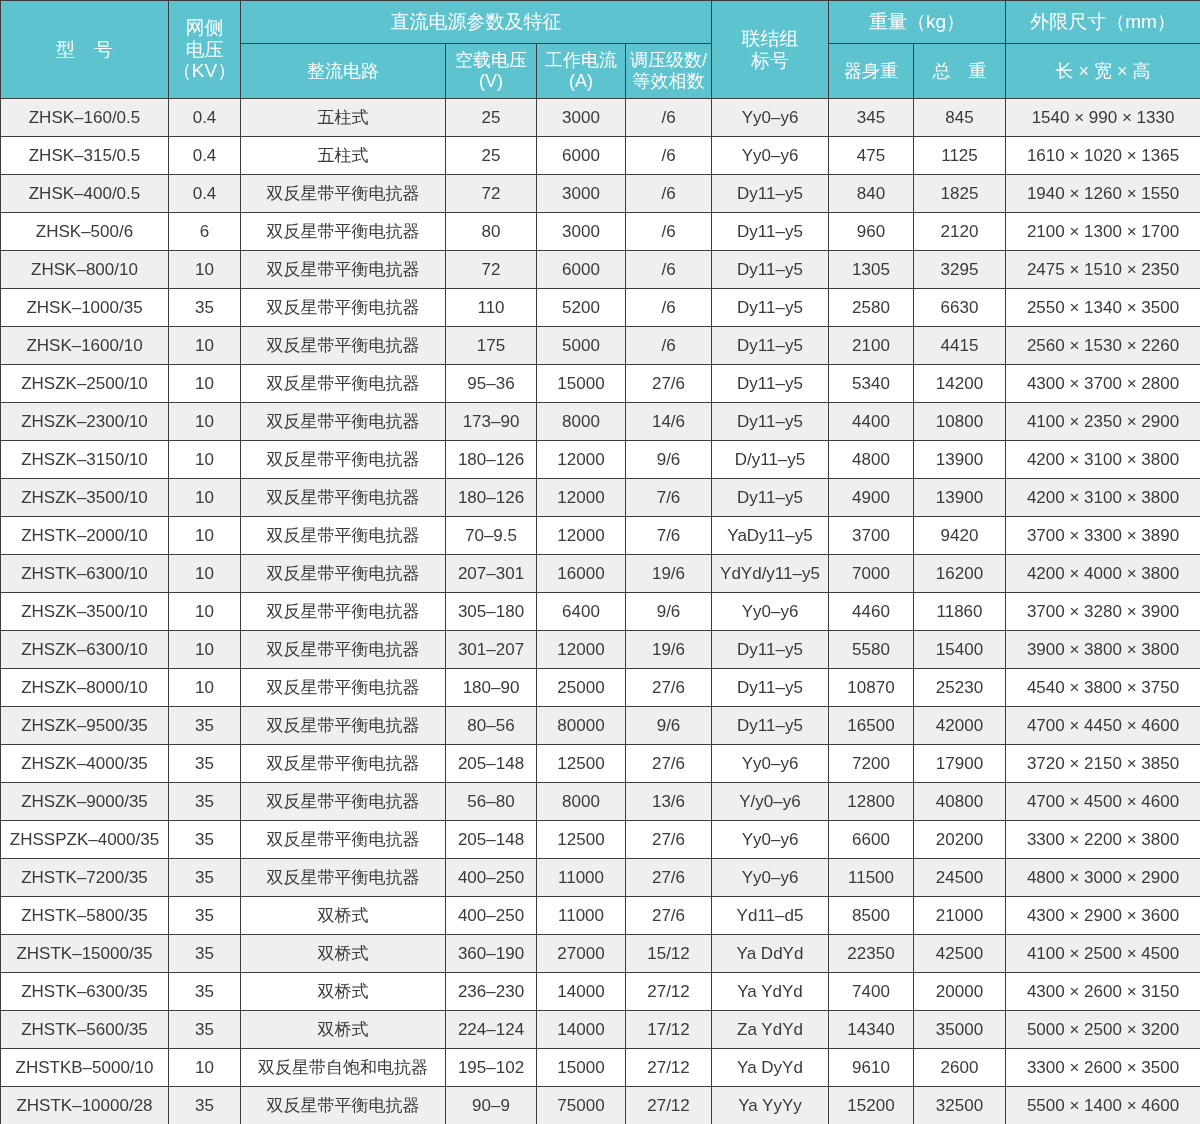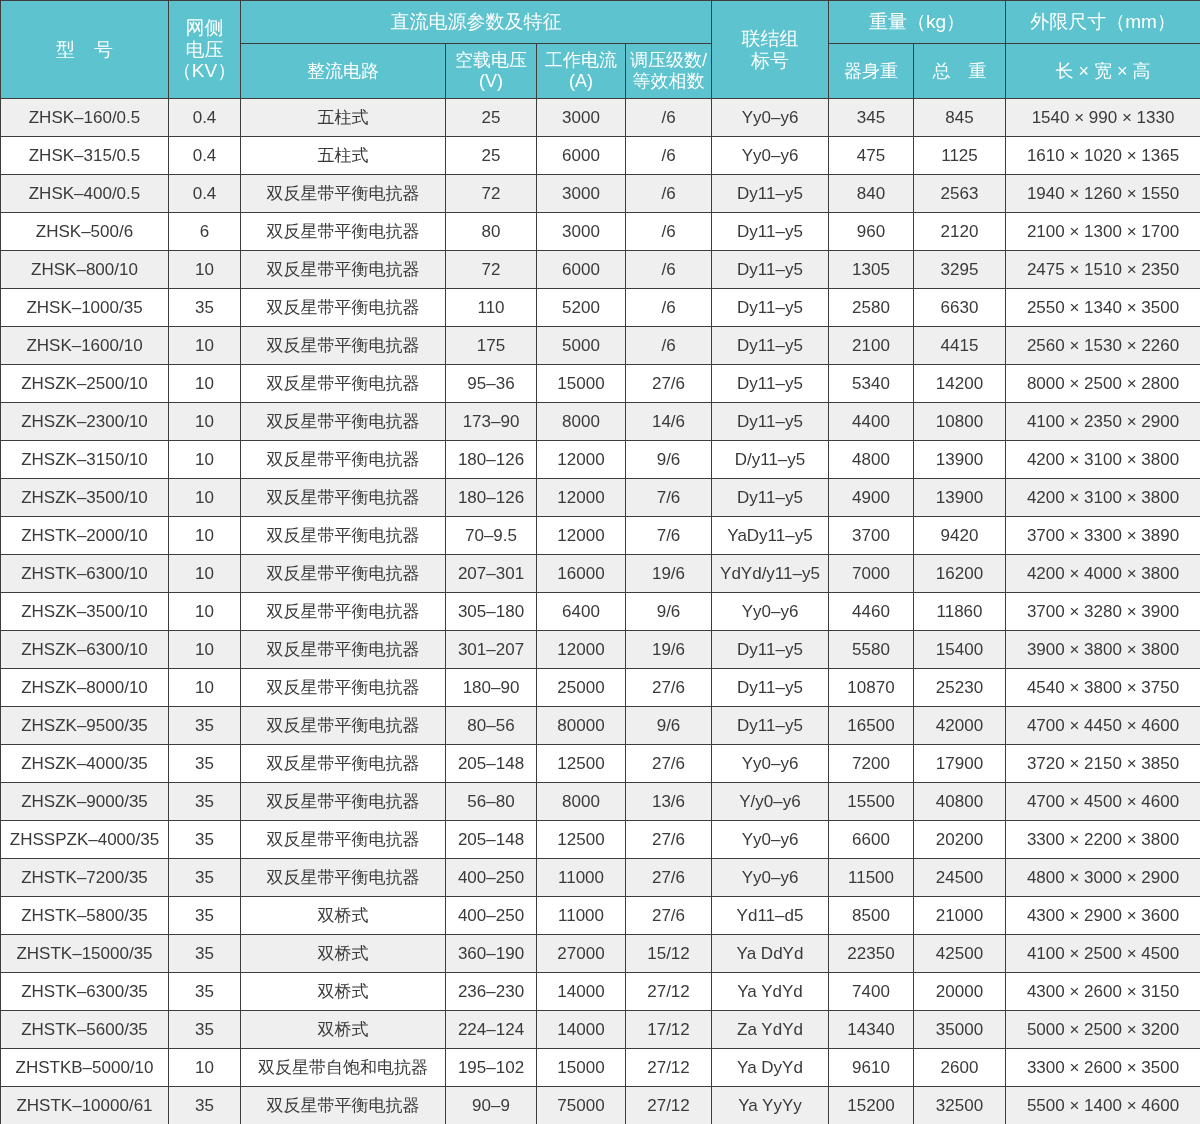--- a/index.html
+++ b/index.html
@@ -117,21 +117,21 @@
       </tr>
       <tr class="alt">
         <td>ZHSK–400/0.5</td>
         <td>0.4</td>
         <td>双反星带平衡电抗器</td>
         <td>72</td>
         <td>3000</td>
         <td>/6</td>
         <td>Dy11–y5</td>
         <td>840</td>
-        <td>2563</td>
+        <td>1825</td>
         <td>1940 × 1260 × 1550</td>
       </tr>
       <tr>
         <td>ZHSK–500/6</td>
         <td>6</td>
         <td>双反星带平衡电抗器</td>
         <td>80</td>
         <td>3000</td>
         <td>/6</td>
         <td>Dy11–y5</td>
@@ -178,21 +178,21 @@
       <tr>
         <td>ZHSZK–2500/10</td>
         <td>10</td>
         <td>双反星带平衡电抗器</td>
         <td>95–36</td>
         <td>15000</td>
         <td>27/6</td>
         <td>Dy11–y5</td>
         <td>5340</td>
         <td>14200</td>
-        <td>8000 × 2500 × 2800</td>
+        <td>4300 × 3700 × 2800</td>
       </tr>
       <tr class="alt">
         <td>ZHSZK–2300/10</td>
         <td>10</td>
         <td>双反星带平衡电抗器</td>
         <td>173–90</td>
         <td>8000</td>
         <td>14/6</td>
         <td>Dy11–y5</td>
         <td>4400</td>
@@ -308,21 +308,21 @@
         <td>3720 × 2150 × 3850</td>
       </tr>
       <tr class="alt">
         <td>ZHSZK–9000/35</td>
         <td>35</td>
         <td>双反星带平衡电抗器</td>
         <td>56–80</td>
         <td>8000</td>
         <td>13/6</td>
         <td>Y/y0–y6</td>
-        <td>15500</td>
+        <td>12800</td>
         <td>40800</td>
         <td>4700 × 4500 × 4600</td>
       </tr>
       <tr>
         <td>ZHSSPZK–4000/35</td>
         <td>35</td>
         <td>双反星带平衡电抗器</td>
         <td>205–148</td>
         <td>12500</td>
         <td>27/6</td>
@@ -397,21 +397,21 @@
         <td>双反星带自饱和电抗器</td>
         <td>195–102</td>
         <td>15000</td>
         <td>27/12</td>
         <td>Ya DyYd</td>
         <td>9610</td>
         <td>2600</td>
         <td>3300 × 2600 × 3500</td>
       </tr>
       <tr class="alt">
-        <td>ZHSTK–10000/61</td>
+        <td>ZHSTK–10000/28</td>
         <td>35</td>
         <td>双反星带平衡电抗器</td>
         <td>90–9</td>
         <td>75000</td>
         <td>27/12</td>
         <td>Ya YyYy</td>
         <td>15200</td>
         <td>32500</td>
         <td>5500 × 1400 × 4600</td>
       </tr>

